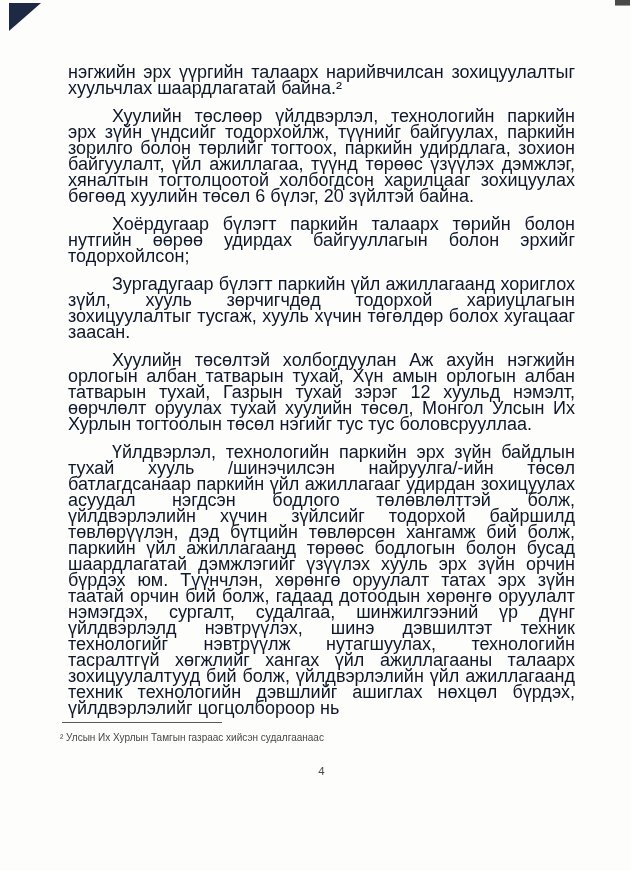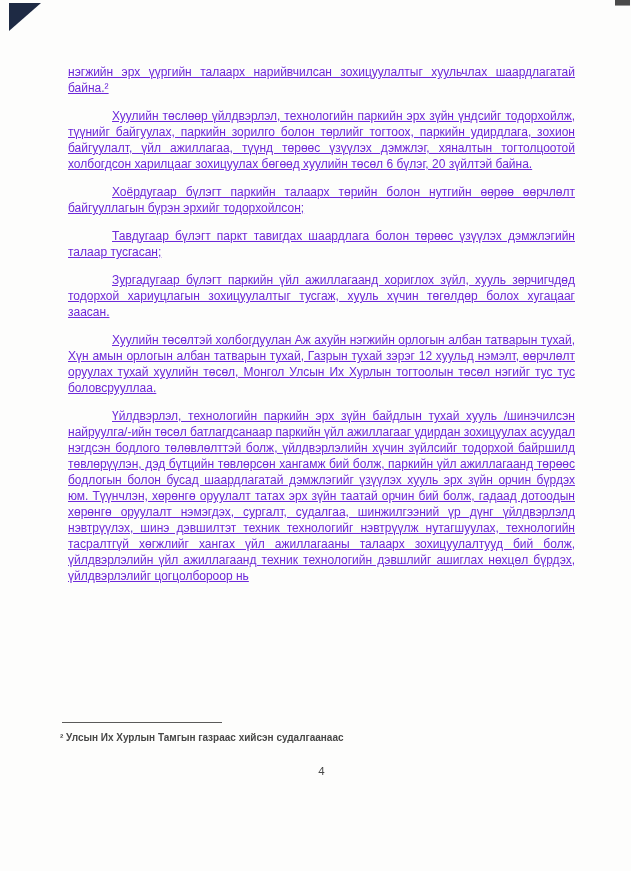--- a/index.html
+++ b/index.html
@@ -33,25 +33,24 @@
     top: 0;
     width: 15px;
     height: 5px;
     border-bottom: 1px solid #9a9a9a;
   }
   .body-text {
     position: absolute;
     left: 68px;
     top: 64px;
     width: 507px;
-    color: #6d28d9;
-    font-size: 12px;
+    color: #0f172a;
+    font-size: 18px;
     line-height: 16px;
     text-align: justify;
-    text-decoration: underline;
   }
   .para {
     margin: 0 0 12px 0;
   }
   .para.indent {
     text-indent: 44px;
   }
   .footnote-divider {
     position: absolute;
     left: 62px;
@@ -61,21 +60,20 @@
     border-top: 1.5px solid #5a5a5a;
   }
   .footnote-text {
     position: absolute;
     left: 60px;
     top: 731px;
     width: 460px;
     font-size: 10px;
     line-height: 13px;
     color: #474747;
-    font-weight: bold;
   }
   .page-number {
     position: absolute;
     left: 68px;
     top: 765px;
     width: 507px;
     text-align: center;
     font-size: 11.5px;
     color: #474747;
   }
@@ -85,22 +83,21 @@
 
 <div class="page">
 
   <div class="corner-triangle" style="background: rgb(30, 42, 68);"></div>
 
   <div class="corner-mark" style="background: rgb(74, 74, 74);"></div>
 
   <div class="body-text">
     <p class="para">нэгжийн эрх үүргийн талаарх нарийвчилсан зохицуулалтыг хуульчлах шаардлагатай байна.²</p>
     <p class="para indent">Хуулийн төслөөр үйлдвэрлэл, технологийн паркийн эрх зүйн үндсийг тодорхойлж, түүнийг байгуулах, паркийн зорилго болон төрлийг тогтоох, паркийн удирдлага, зохион байгуулалт, үйл ажиллагаа, түүнд төрөөс үзүүлэх дэмжлэг, хяналтын тогтолцоотой холбогдсон харилцааг зохицуулах бөгөөд хуулийн төсөл 6 бүлэг, 20 зүйлтэй байна.</p>
-    <p class="para indent">Хоёрдугаар бүлэгт паркийн талаарх төрийн болон нутгийн өөрөө өөрчлөлт байгууллагын бүрэн эрхийг тодорхойлсон;</p>
-    <p class="para indent">Тавдугаар бүлэгт паркт тавигдах шаардлага болон төрөөс үзүүлэх дэмжлэгийн талаар тусгасан;</p>
+    <p class="para indent">Хоёрдугаар бүлэгт паркийн талаарх төрийн болон нутгийн өөрөө удирдах байгууллагын болон эрхийг тодорхойлсон;</p>
     <p class="para indent">Зургадугаар бүлэгт паркийн үйл ажиллагаанд хориглох зүйл, хууль зөрчигчдөд тодорхой хариуцлагын зохицуулалтыг тусгаж, хууль хүчин төгөлдөр болох хугацааг заасан.</p>
     <p class="para indent">Хуулийн төсөлтэй холбогдуулан Аж ахуйн нэгжийн орлогын албан татварын тухай, Хүн амын орлогын албан татварын тухай, Газрын тухай зэрэг 12 хуульд нэмэлт, өөрчлөлт оруулах тухай хуулийн төсөл,  Монгол Улсын Их Хурлын тогтоолын төсөл нэгийг тус тус боловсрууллаа.</p>
     <p class="para indent">Үйлдвэрлэл, технологийн паркийн эрх зүйн байдлын тухай хууль /шинэчилсэн найруулга/-ийн төсөл батлагдсанаар паркийн үйл ажиллагааг удирдан зохицуулах асуудал нэгдсэн бодлого төлөвлөлттэй болж, үйлдвэрлэлийн хүчин зүйлсийг тодорхой байршилд төвлөрүүлэн, дэд бүтцийн төвлөрсөн хангамж бий болж, паркийн үйл ажиллагаанд төрөөс бодлогын болон бусад шаардлагатай дэмжлэгийг үзүүлэх хууль эрх зүйн орчин бүрдэх юм. Түүнчлэн, хөрөнгө оруулалт татах эрх зүйн таатай орчин бий болж, гадаад дотоодын хөрөнгө оруулалт нэмэгдэх, сургалт, судалгаа, шинжилгээний үр дүнг үйлдвэрлэлд нэвтрүүлэх, шинэ дэвшилтэт техник технологийг нэвтрүүлж нутагшуулах, технологийн тасралтгүй хөгжлийг хангах  үйл ажиллагааны талаарх зохицуулалтууд бий болж, үйлдвэрлэлийн үйл ажиллагаанд техник технологийн дэвшлийг ашиглах нөхцөл бүрдэх, үйлдвэрлэлийг цогцолбороор нь</p>
   </div>
 
   <div class="footnote-divider"></div>
 
   <div class="footnote-text">² Улсын Их Хурлын Тамгын газраас хийсэн судалгаанаас</div>
 
   <div class="page-number">4</div>

